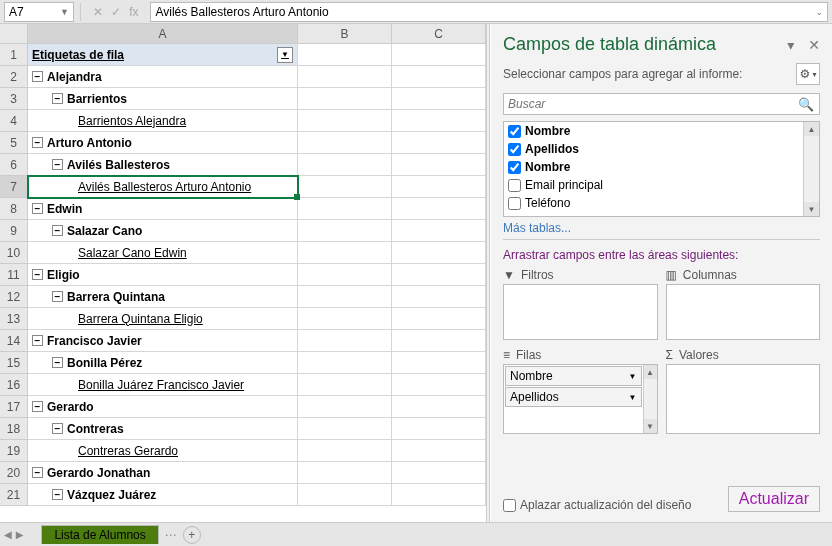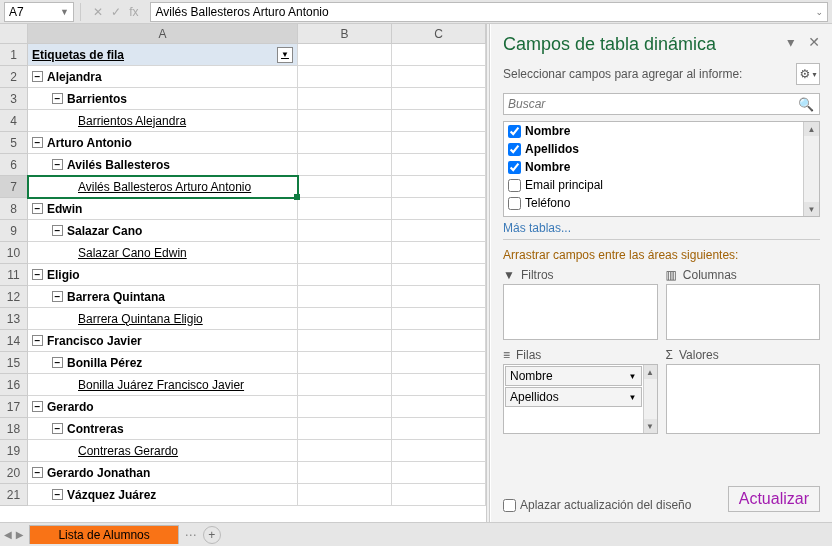--- a/index.html
+++ b/index.html
@@ -40,42 +40,42 @@
 .l0 { font-weight: bold; }
 .l1 { font-weight: bold; padding-left: 20px; }
 .l2 { padding-left: 50px; text-decoration: underline; }
 .selcell { outline: 2px solid #107c41; outline-offset: -1px; position: relative; }
 .selcell::after { content:''; position:absolute; right:-3px; bottom:-3px; width:6px; height:6px; background:#107c41; }
 .vscroll { width: 16px; background: #f0f0f0; border-left: 1px solid #ccc; }
 
 
 .sheettabs { height: 24px; background: #e6e6e6; display: flex; align-items: center; padding: 0 4px; gap: 6px; border-top: 1px solid #ccc; }
 .tabnav { display:flex; gap:4px; color:#888; font-size:10px; }
-.tab { background: #f97316; border: 1px solid #bbb; border-bottom: none; padding: 2px 28px; font-size: 12px; }
+.tab { background: #4d7c0f; border: 1px solid #bbb; border-bottom: none; padding: 2px 12px; font-size: 12px; margin-left: 12px; }
 .addtab { width:18px; height:18px; border:1px solid #bbb; border-radius:50%; display:flex; align-items:center; justify-content:center; font-size:12px; color:#666; }
 
 
 .panel { padding: 10px 12px; display: flex; flex-direction: column; height: 100%; }
-.ptitle { display:flex; justify-content:space-between; margin-bottom: 8px; gap: 12px; }
+.ptitle { display:flex; align-items:center; justify-content:space-between; margin-bottom: 8px; gap: 12px; }
 .ptitle h2 { font-size: 18px; font-weight: normal; color: #1a6b3a; }
 .ptitle .picons { display:flex; gap:14px; color:#777; font-size:14px; }
 .psub { display:flex; align-items:center; justify-content:space-between; font-size:12px; color:#555; margin-bottom:8px; }
 .gearbtn { width:24px; height:22px; border:1px solid #bbb; background:#fff; display:flex; align-items:center; justify-content:center; }
 .searchbox { display:flex; align-items:center; background:#fff; border:1px solid #bbb; height:22px; padding:0 4px; margin-bottom:6px; }
 .searchbox input { flex:1; border:none; outline:none; font-size:12px; color:#999; font-style:italic; }
 .searchbox .sicon { color:#3b7ab8; font-size:13px; }
 .fieldlist { background:#fff; border:1px solid #bbb; height:96px; overflow:hidden; display:flex; }
 .fieldlist .fl { flex:1; }
 .fieldlist .item { display:flex; align-items:center; padding:2px 4px; gap:4px; font-size:12px; }
 .fieldlist input[type=checkbox]{ width:13px; height:13px; }
 .fieldlist .chk { font-weight:bold; }
 .scrolltrack { width:16px; background:#f0f0f0; border-left:1px solid #ccc; position:relative; }
 .scrolltrack .arr { height:14px; display:flex; align-items:center; justify-content:center; font-size:8px; color:#666; background:#e4e4e4; }
 .moretables { font-size:12px; color:#3b7ab8; padding:4px 0; border-bottom:1px solid #ccc; margin-bottom:8px; }
-.draghint { font-size:12px; color:#a16207; margin-bottom:6px; }
+.draghint { font-size:12px; color:#701a75; margin-bottom:6px; }
 .areas { display:grid; grid-template-columns:1fr 1fr; grid-template-rows:auto auto; gap:8px; flex:0 0 auto; }
 .areabox { }
 .alabel { font-size:12px; color:#555; display:flex; align-items:center; gap:6px; margin-bottom:2px; }
 .abox { background:#fff; border:1px solid #bbb; height:56px; }
 .abox.tall { height:70px; }
 .rowsbox { display:flex; }
 .rowslist { flex:1; }
 .rowitem { display:flex; align-items:center; justify-content:space-between; border:1px solid #bbb; background:#f4f4f4; height:20px; padding:0 4px; font-size:12px; margin:1px; }
 .rowitem .dd { font-size:8px; }
 .footer { display:flex; align-items:flex-end; justify-content:space-between; padding-top:6px; margin-top:auto; }

